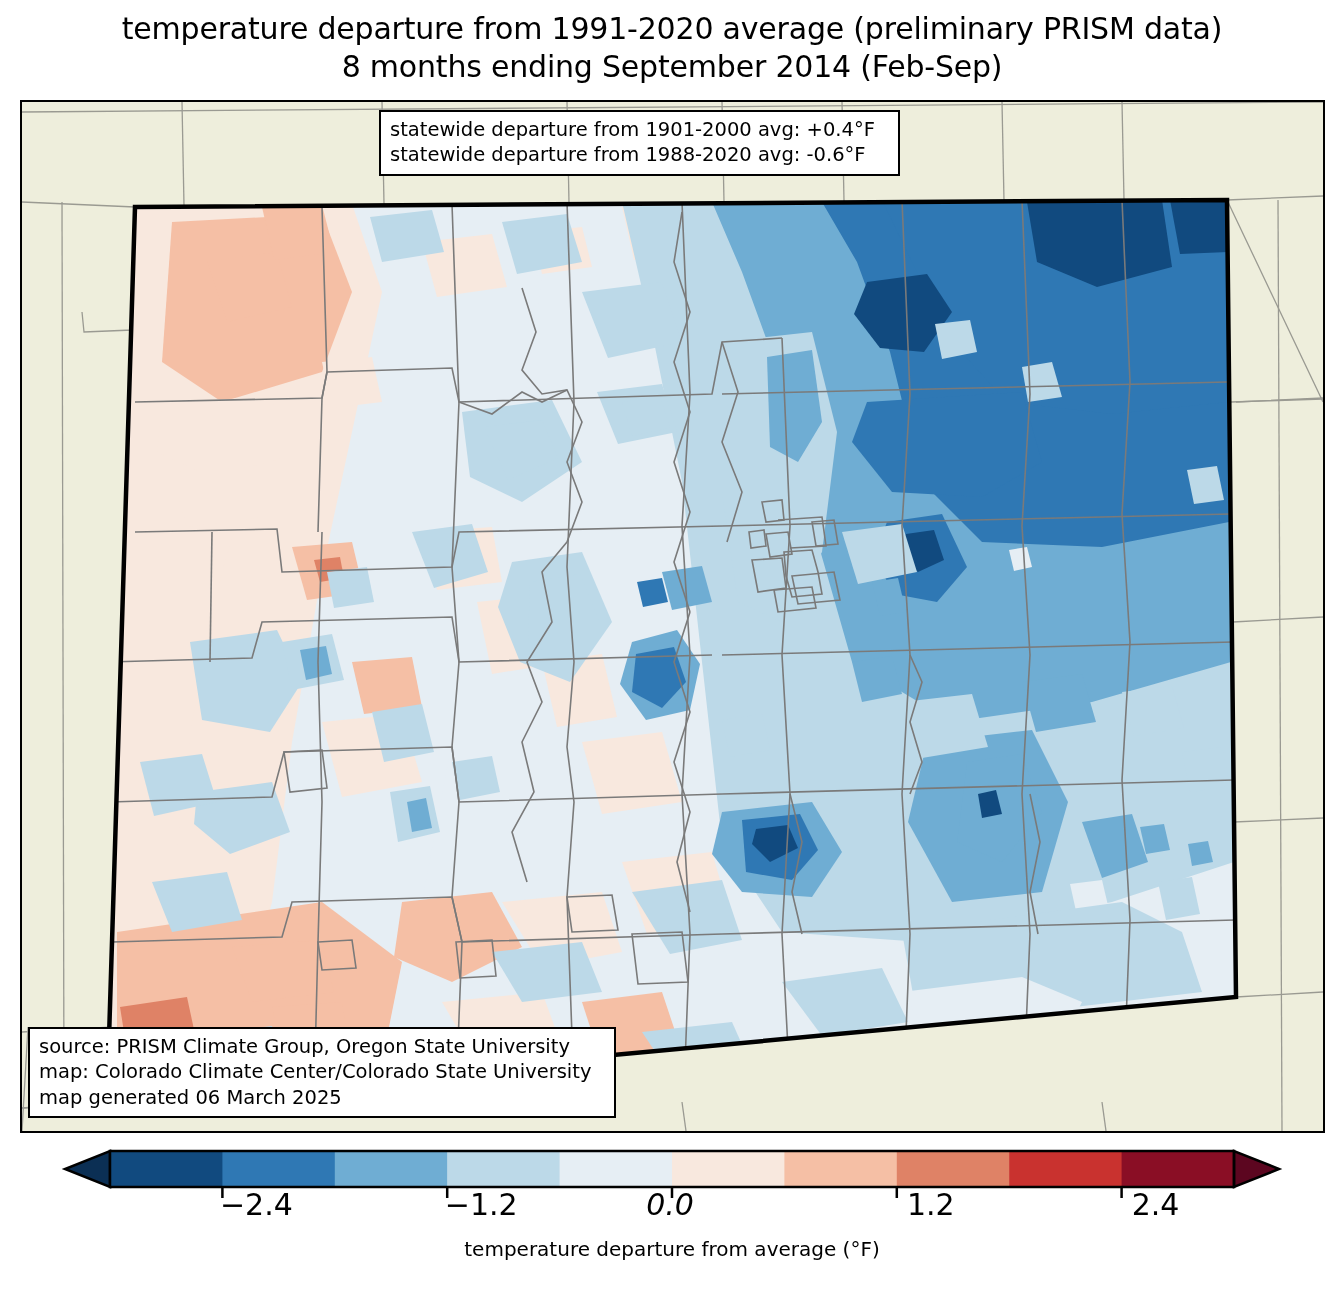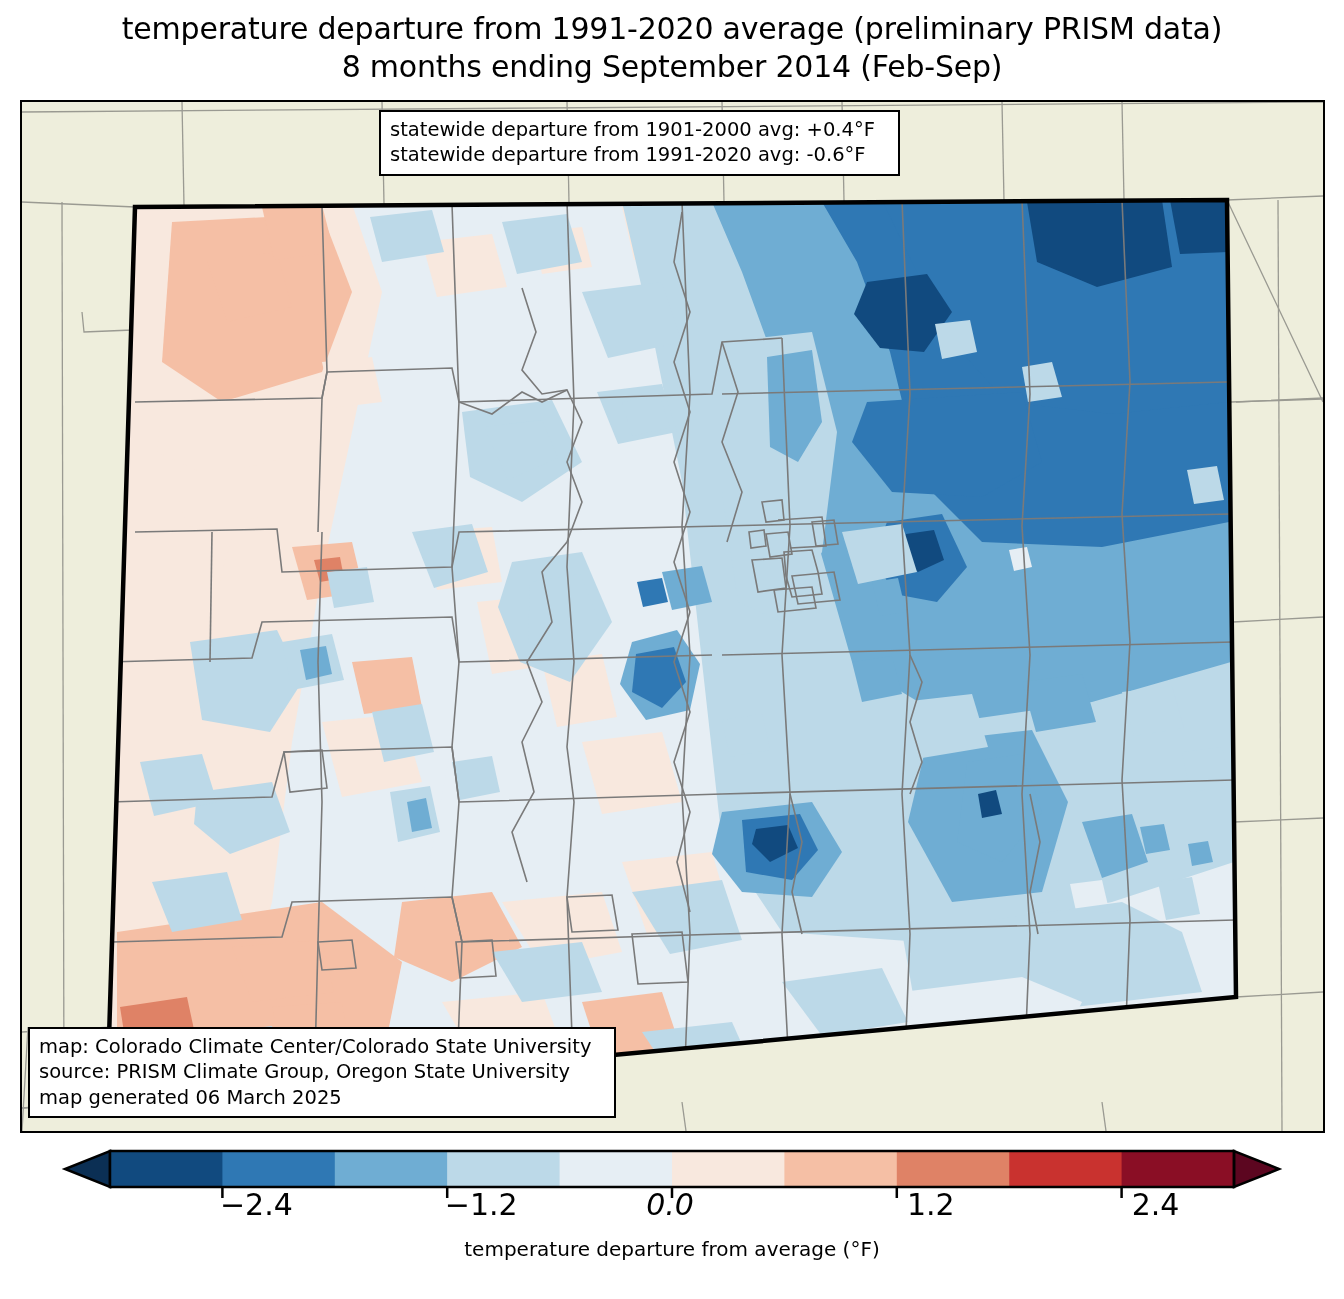--- a/index.html
+++ b/index.html
@@ -271,26 +271,26 @@
       <path d="M888,553 L900,580 L888,620 L900,660 L888,692"></path>
       <path d="M1008,692 L1018,740 L1008,790 L1016,832"></path>
       <path d="M768,692 L780,740 L770,790 L780,832"></path>
     </g>
 
     <path d="M113,105 L1205,98 L1214,895 L85,1000 Z" fill="none" stroke="#000000" stroke-width="4.5"></path>
   </svg>
 
   <div class="anno-box" id="stats-box">
     <div>statewide departure from 1901-2000 avg: +0.4°F</div>
-    <div>statewide departure from 1991-2020 avg: -0.6°F</div>
+    <div>statewide departure from 1988-2020 avg: -0.6°F</div>
   </div>
 
   <div class="anno-box" id="source-box">
+    <div>source: PRISM Climate Group, Oregon State University</div>
     <div>map: Colorado Climate Center/Colorado State University</div>
-    <div>source: PRISM Climate Group, Oregon State University</div>
     <div>map generated 06 March 2025</div>
   </div>
 </div>
 
 <div id="colorbar-wrap">
   <svg id="cb-svg" width="1344" height="90" viewBox="0 0 1344 90">
     <g id="cb-bands">
         <path d="M110,10 L110,46 L65,28 Z" fill="#0b2f54" stroke="#000" stroke-width="2.5"></path>
         <rect x="110" y="10" width="113" height="36" fill="#114a7f"></rect>
         <rect x="222.4" y="10" width="113" height="36" fill="#2f78b4"></rect>

